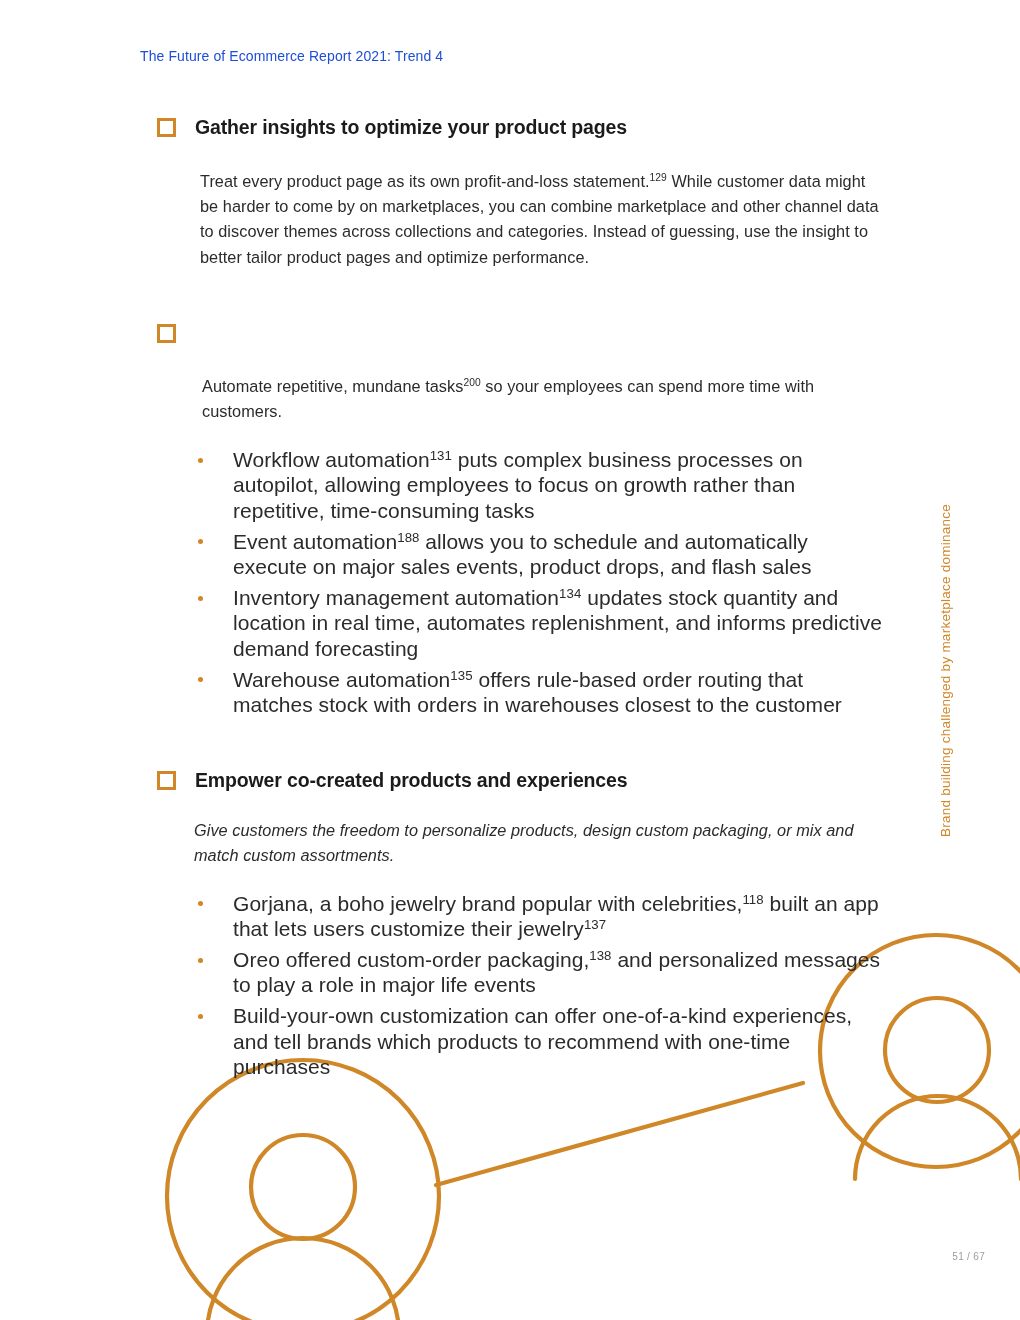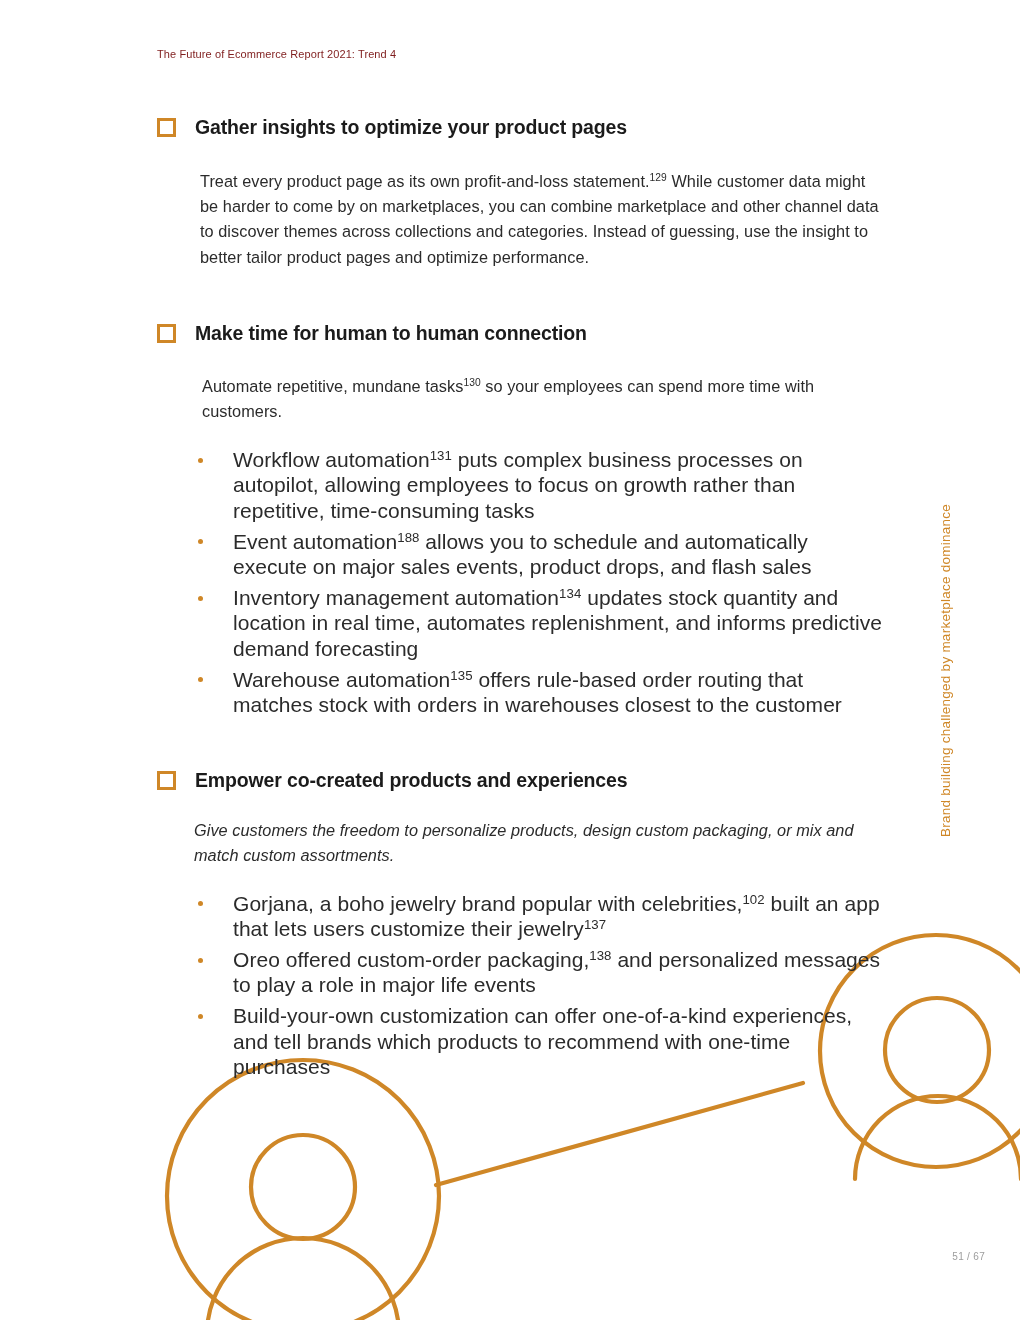--- a/index.html
+++ b/index.html
@@ -15,25 +15,25 @@
     position: relative;
     width: 1020px;
     height: 1320px;
     background: #ffffff;
     overflow: hidden;
   }
 
   
   .running-head {
     position: absolute;
-    left: 157px;
+    left: 140px;
     top: 48px;
-    font-size: 11px;
+    font-size: 14px;
     letter-spacing: 0.1px;
-    color: #7f1d1d;
+    color: #1d4ed8;
     white-space: nowrap;
   }
 
   
   .content {
     position: absolute;
     left: 157px;
     top: 114px;
     width: 730px;
   }
@@ -173,43 +173,42 @@
         <span class="section-title">Gather insights to optimize your product pages</span>
       </div>
       <p class="lead lead-indent-a">
         <span>Treat every product page as its own profit-and-loss statement.</span><sup>129</sup><span> While customer data might be harder to come by on marketplaces, you can combine marketplace and other channel data to discover themes across collections and categories. Instead of guessing, use the insight to better tailor product pages and optimize performance.</span>
       </p>
     </div>
 
     <div class="section" style="padding-top:51px">
       <div class="heading-row">
         <span class="checkbox-mark"></span>
-        <span class="section-title">Make time for human to human connection</span>
       </div>
       <p class="lead lead-indent-b">
-        <span>Automate repetitive, mundane tasks</span><sup>130</sup><span> so your employees can spend more time with customers.</span>
+        <span>Automate repetitive, mundane tasks</span><sup>200</sup><span> so your employees can spend more time with customers.</span>
       </p>
       <ul class="bullets offset-a">
         <li><span class="dot"></span><span>Workflow automation</span><sup>131</sup><span> puts complex business processes on autopilot, allowing employees to focus on growth rather than repetitive, time-consuming tasks</span></li>
         <li><span class="dot"></span><span>Event automation</span><sup>188</sup><span> allows you to schedule and automatically execute on major sales events, product drops, and flash sales</span></li>
         <li><span class="dot"></span><span>Inventory management automation</span><sup>134</sup><span> updates stock quantity and location in real time, automates replenishment, and informs predictive demand forecasting</span></li>
         <li><span class="dot"></span><span>Warehouse automation</span><sup>135</sup><span> offers rule-based order routing that matches stock with orders in warehouses closest to the customer</span></li>
       </ul>
     </div>
 
     <div class="section" style="padding-top:44px">
       <div class="heading-row">
         <span class="checkbox-mark"></span>
         <span class="section-title">Empower co-created products and experiences</span>
       </div>
       <p class="lead lead-indent-c">
         <span>Give customers the freedom to personalize products, design custom packaging, or mix and match custom assortments.</span>
       </p>
       <ul class="bullets offset-b">
-        <li><span class="dot"></span><span>Gorjana, a boho jewelry brand popular with celebrities,</span><sup>102</sup><span> built an app that lets users customize their jewelry</span><sup>137</sup></li>
+        <li><span class="dot"></span><span>Gorjana, a boho jewelry brand popular with celebrities,</span><sup>118</sup><span> built an app that lets users customize their jewelry</span><sup>137</sup></li>
         <li><span class="dot"></span><span>Oreo offered custom-order packaging,</span><sup>138</sup><span> and personalized messages to play a role in major life events</span></li>
         <li><span class="dot"></span><span>Build-your-own customization can offer one-of-a-kind experiences, and tell brands which products to recommend with one-time purchases</span></li>
       </ul>
     </div>
 
   </div>
 
   <div class="side-label">Brand building challenged by marketplace dominance</div>
 
   <div class="page-number">51 / 67</div>

